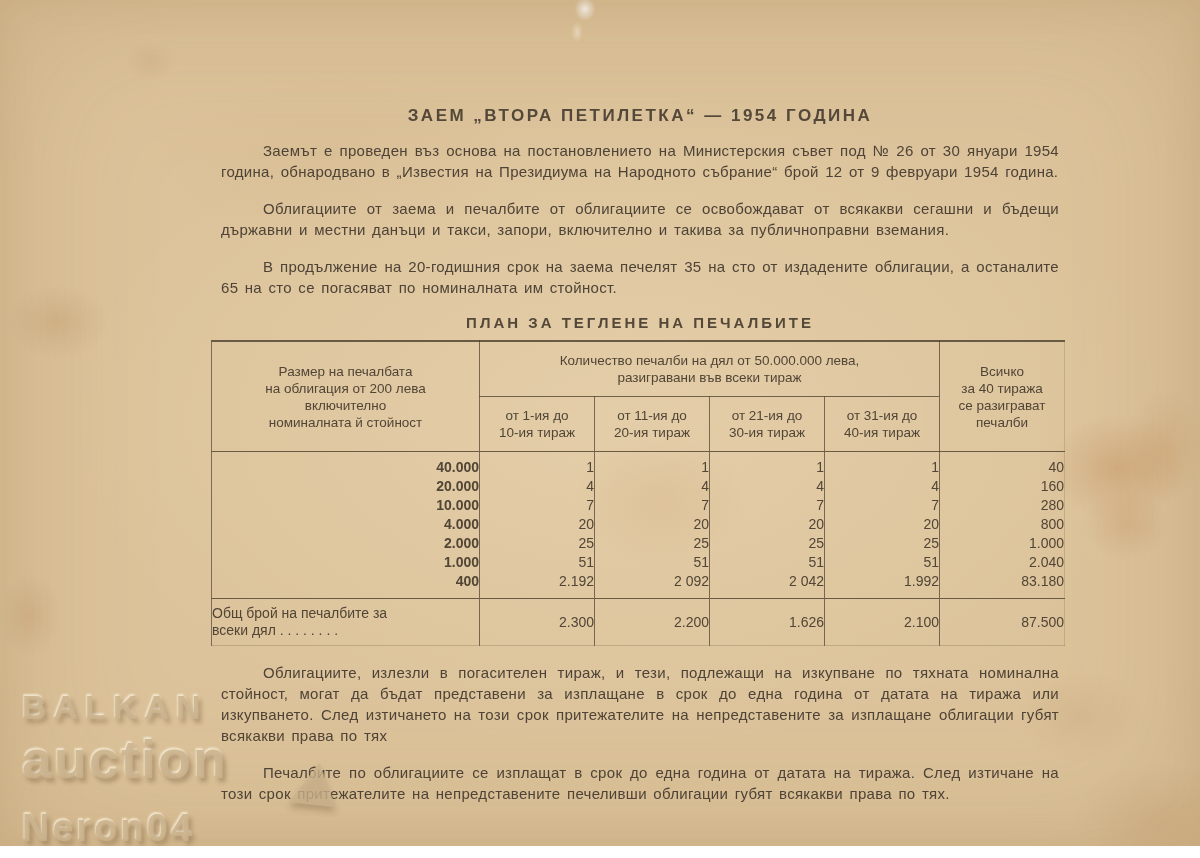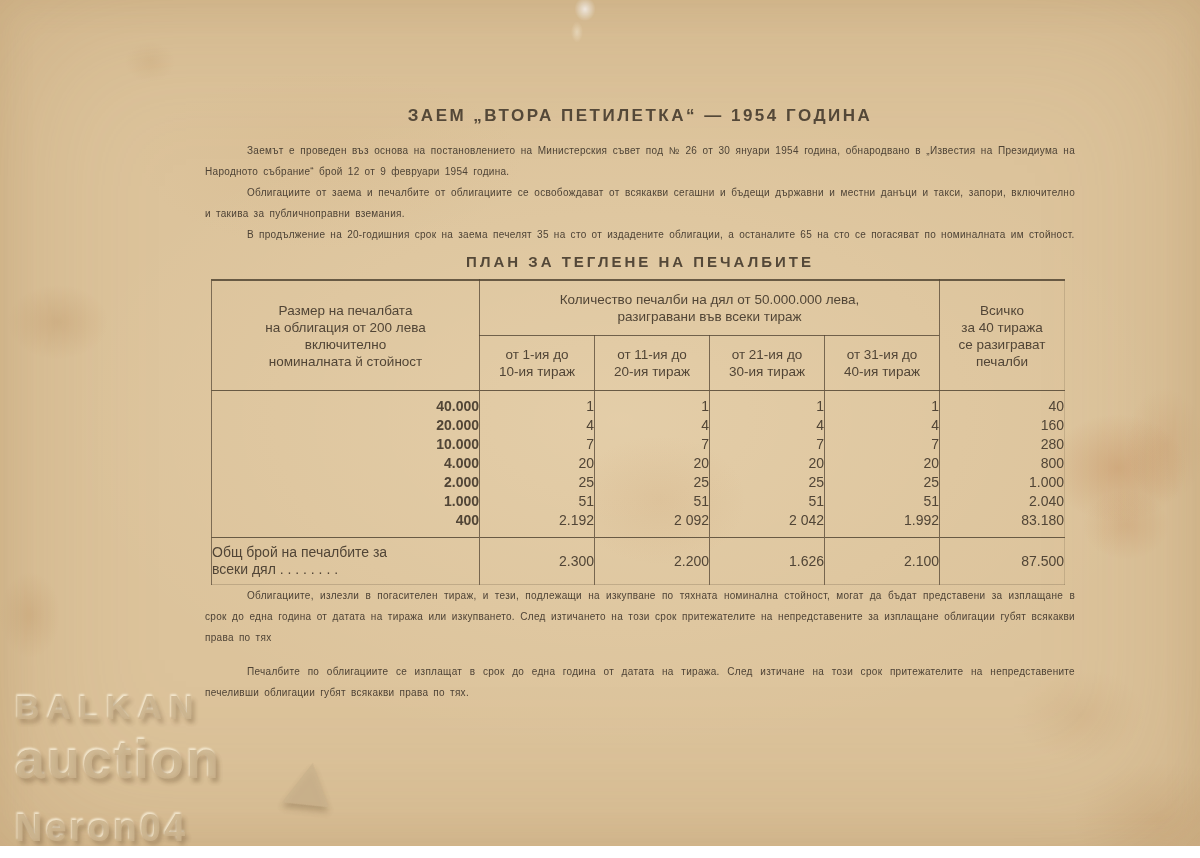--- a/index.html
+++ b/index.html
@@ -27,21 +27,21 @@
   }
 
   .content{position:absolute;left:205px;top:0;width:870px;}
 
   .doc-title{
     margin-top:106px;text-align:center;font-size:17px;font-weight:bold;
     letter-spacing:2.5px;color:#544838;white-space:nowrap;
   }
 
   .para{
-    margin:0;font-size:10px;line-height:21px;text-align:justify;
+    margin:16px;font-size:15px;line-height:21px;text-align:justify;
     letter-spacing:.3px;word-spacing:2px;color:#4e4336;text-indent:42px;
   }
   .para.first{margin-top:14px;}
   .after-table{margin-top:13px;}
 
   .table-title{
     margin-top:8px;margin-bottom:9px;text-align:center;font-size:15px;
     font-weight:bold;letter-spacing:3px;color:#544838;
   }
 
@@ -66,21 +66,21 @@
   tr.data.firstrow td{padding-top:6px;}
   tr.data.lastrow td{padding-bottom:7px;}
   td.num{text-align:right;padding-right:38px;}
   td.size{text-align:right;padding-right:180px;font-weight:bold;}
   td.tot{text-align:right;padding-right:25px;}
 
   tr.totals td{border-top:1.5px solid rgba(84,70,52,0.85);height:46px;font-size:14px;}
   td.totlabel{padding-left:28px;line-height:17px;font-size:13.5px;}
 
   .watermark{
-    position:absolute;left:15px;top:692px;opacity:.9;pointer-events:none;
+    position:absolute;left:22px;top:692px;opacity:.9;pointer-events:none;
     color:rgba(201,178,140,0.88);font-weight:bold;
     text-shadow:3px 4px 4px rgba(112,86,55,0.42), -1px -2px 2px rgba(255,249,232,0.75);
   }
   .wm-balkan{font-size:34px;letter-spacing:7px;line-height:30px;}
   .wm-auction{font-size:54px;letter-spacing:2px;line-height:70px;margin-top:2px;}
   .wm-neron{font-size:38px;letter-spacing:3px;line-height:40px;margin-top:14px;}
   .wm-arrow{
     position:absolute;left:278px;top:78px;width:0;height:0;
     border-left:40px solid rgba(201,178,140,0.88);
     border-top:25px solid transparent;border-bottom:25px solid transparent;

